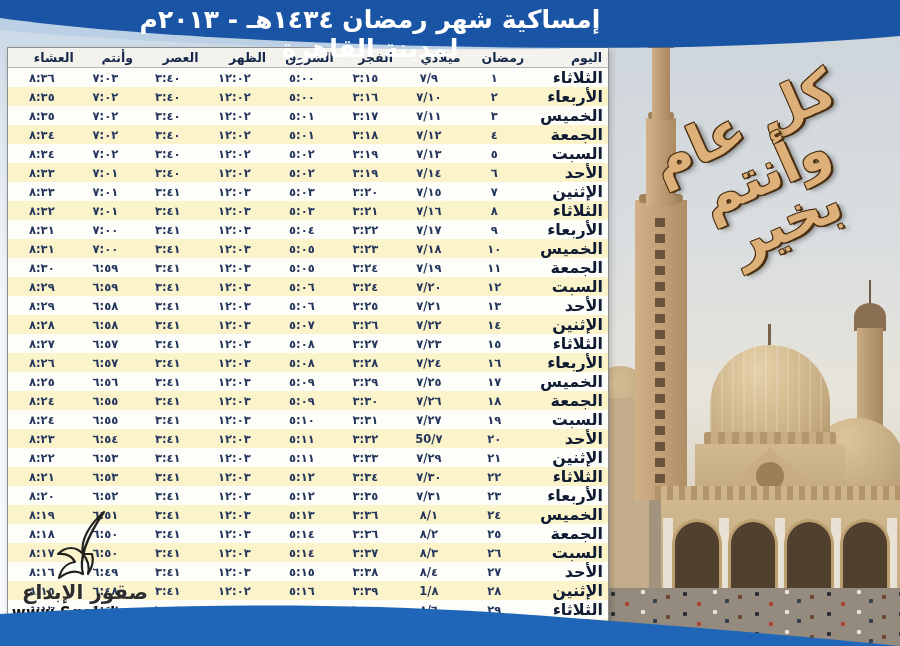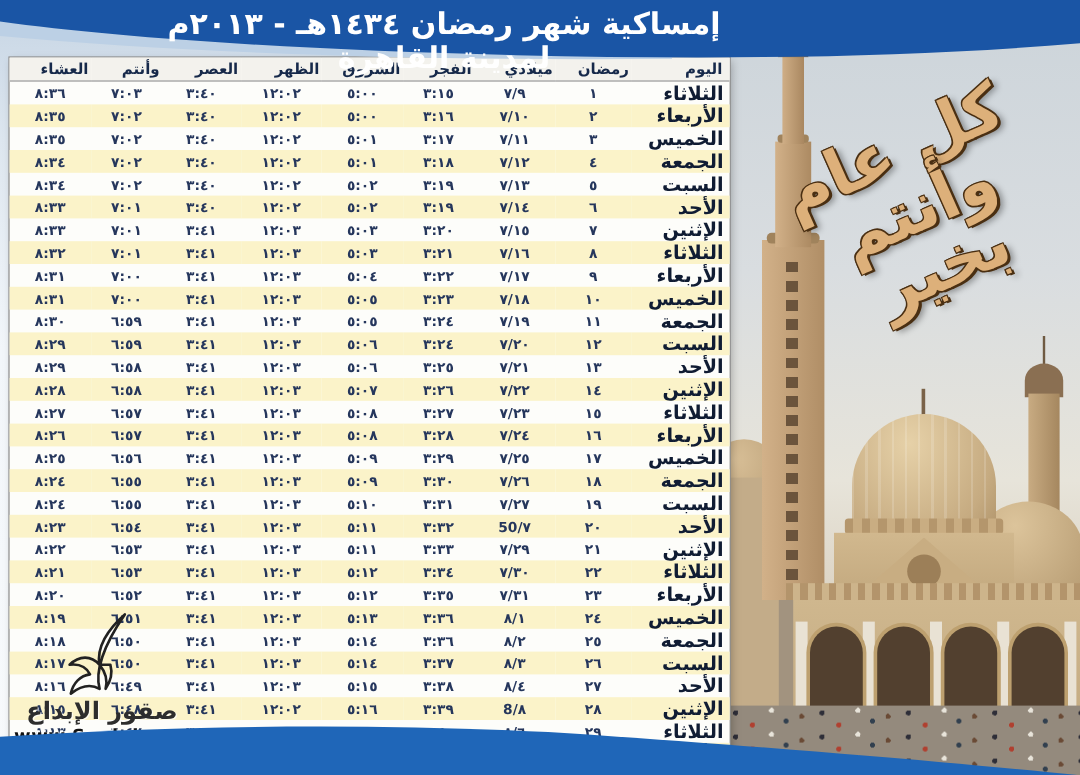--- a/index.html
+++ b/index.html
@@ -457,21 +457,21 @@
       <td>٣:٣٨</td>
       <td>٥:١٥</td>
       <td>١٢:٠٣</td>
       <td>٣:٤١</td>
       <td>٦:٤٩</td>
       <td>٨:١٦</td>
     </tr>
         <tr>
       <td class="c-day">الإثنين</td>
       <td>٢٨</td>
-      <td>٨/8</td>
+      <td>٨/1</td>
       <td>٣:٣٩</td>
       <td>٥:١٦</td>
       <td>١٢:٠٢</td>
       <td>٣:٤١</td>
       <td>٦:٤٨</td>
       <td>٨:١٥</td>
     </tr>
         <tr>
       <td class="c-day">الثلاثاء</td>
       <td>٢٩</td>

